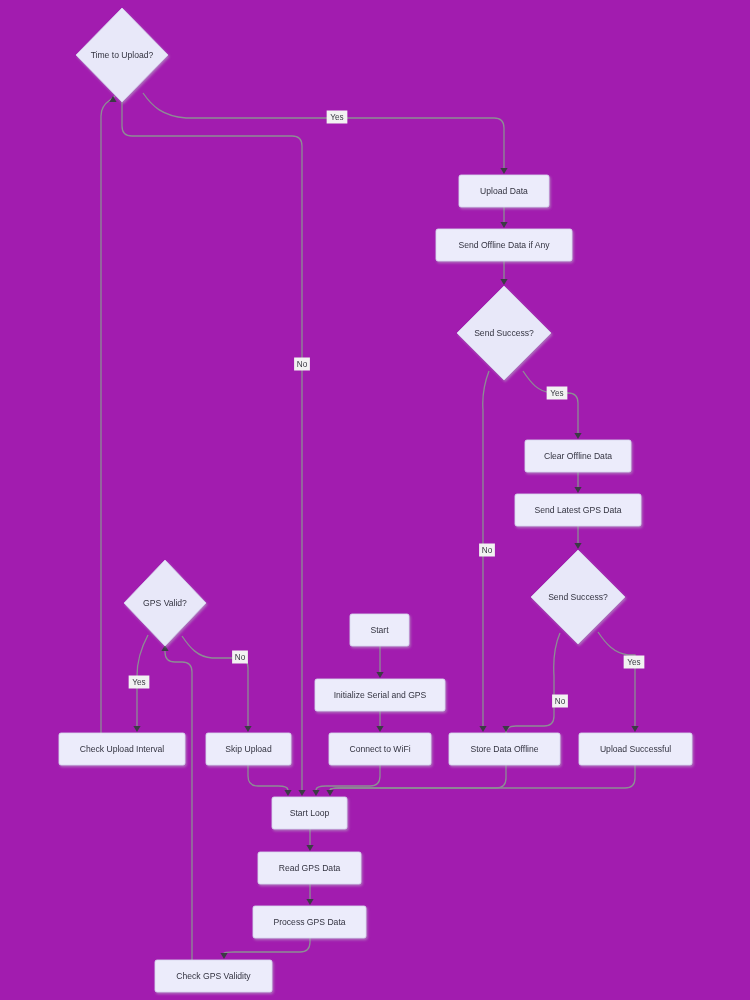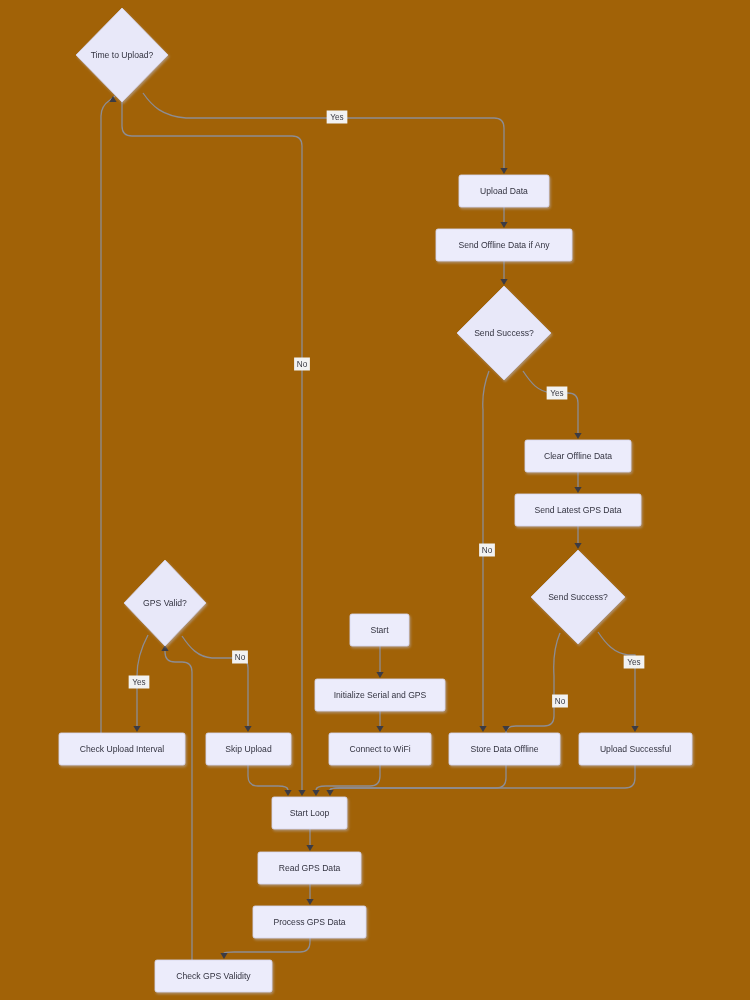--- a/index.html
+++ b/index.html
@@ -11,21 +11,21 @@
   body {
     width: 750px;
     height: 1000px;
     font-family: "Liberation Sans", "DejaVu Sans", sans-serif;
     overflow: hidden;
   }
   #diagram-root {
     position: relative;
     width: 750px;
     height: 1000px;
-    background: #a16207;
+    background: #a21caf;
   }
   svg#flow-svg {
     position: absolute;
     left: 0;
     top: 0;
     width: 750px;
     height: 1000px;
   }
   .edge-path {
     fill: none;

